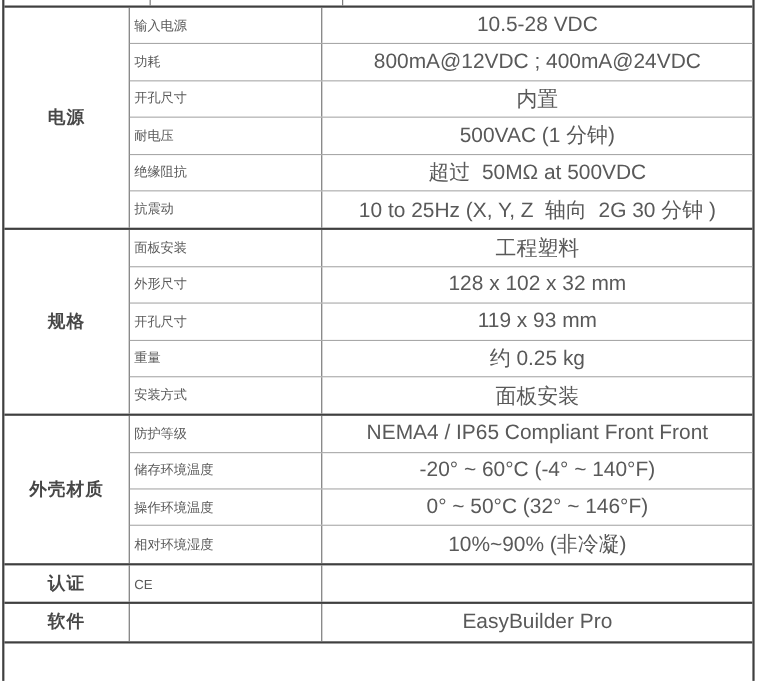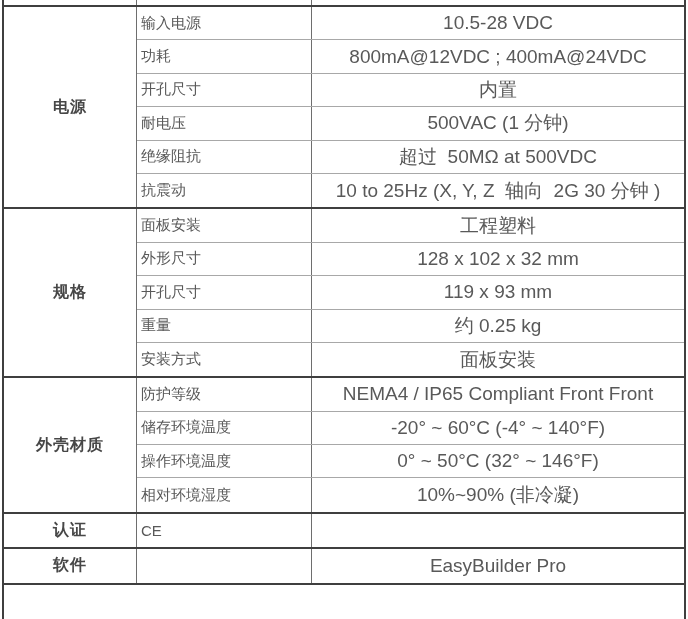--- a/index.html
+++ b/index.html
@@ -18,37 +18,37 @@
     color: var(--body-text);
   }
   
   .sliver { display: flex; height: 7px; border-bottom: 2px solid var(--dark-line); }
   .sliver .c1 { width: 133px; border-right: 1px solid var(--v-line); }
   .sliver .c2 { width: 175px; border-right: 1px solid var(--v-line); }
   .sliver .c3 { flex: 1; }
 
   .section { display: flex; border-bottom: 2px solid var(--dark-line); }
   .cat-cell {
-    width: 133px;
+    width: 114px;
     border-right: 1px solid var(--v-line);
     display: flex; align-items: center; justify-content: center;
     font-weight: bold;
     font-size: 16px;
     color: var(--cat-text);
     letter-spacing: 1px;
   }
   .rows { flex: 1; display: flex; flex-direction: column; }
   .spec-row { display: flex; height: 33.4px; border-bottom: 1px solid var(--h-line); }
   .spec-row:last-child { border-bottom: none; }
   .label-cell {
     width: 175px;
     border-right: 1px solid var(--v-line);
     display: flex; align-items: center;
     padding-left: 4px;
-    font-size: 15px;
+    font-size: 12px;
     white-space: pre;
   }
   .value-cell {
     flex: 1;
     display: flex; align-items: center; justify-content: center;
     font-size: 19px;
     white-space: pre;
   }
 </style>
 </head>

